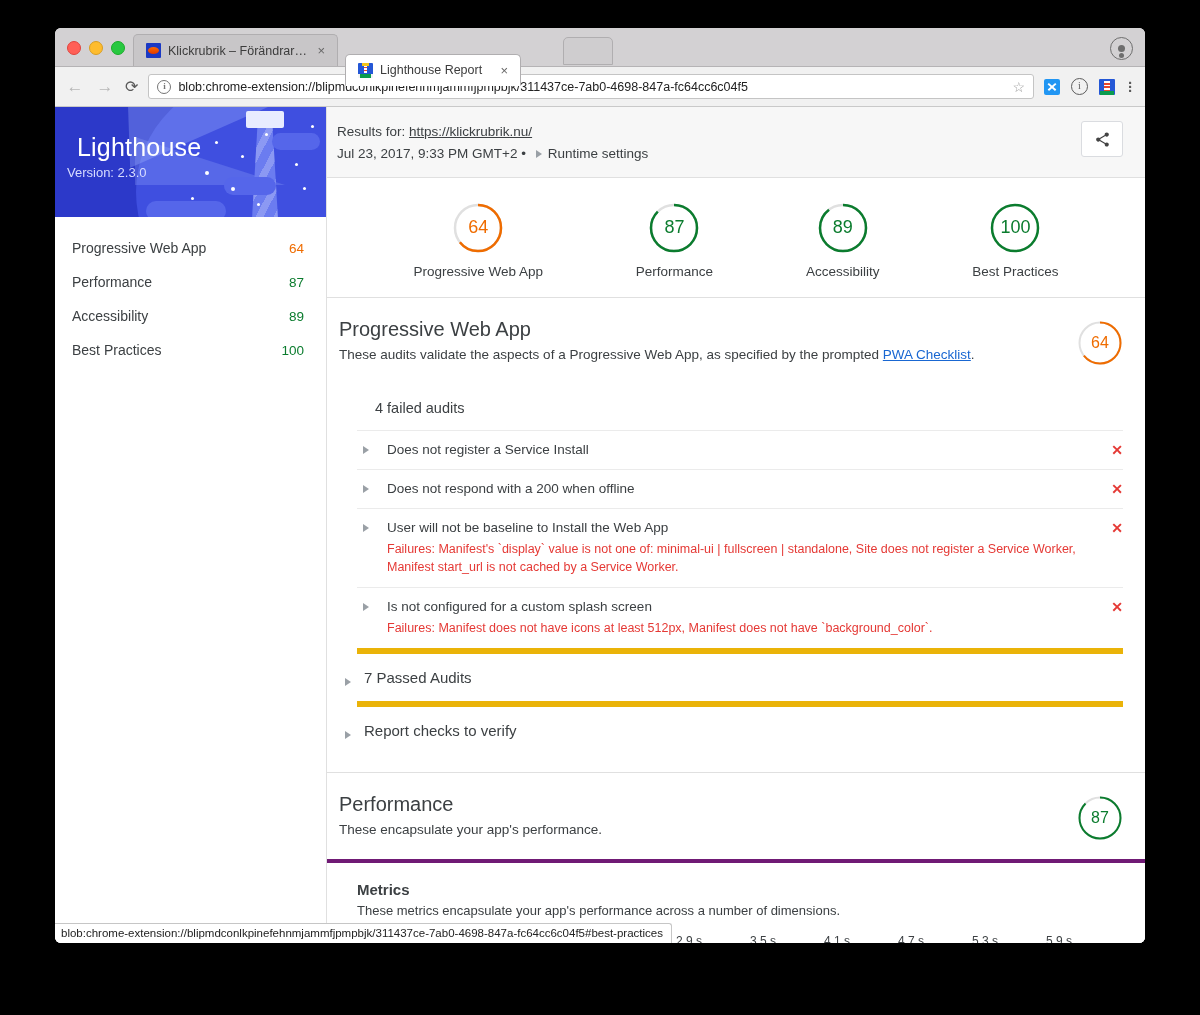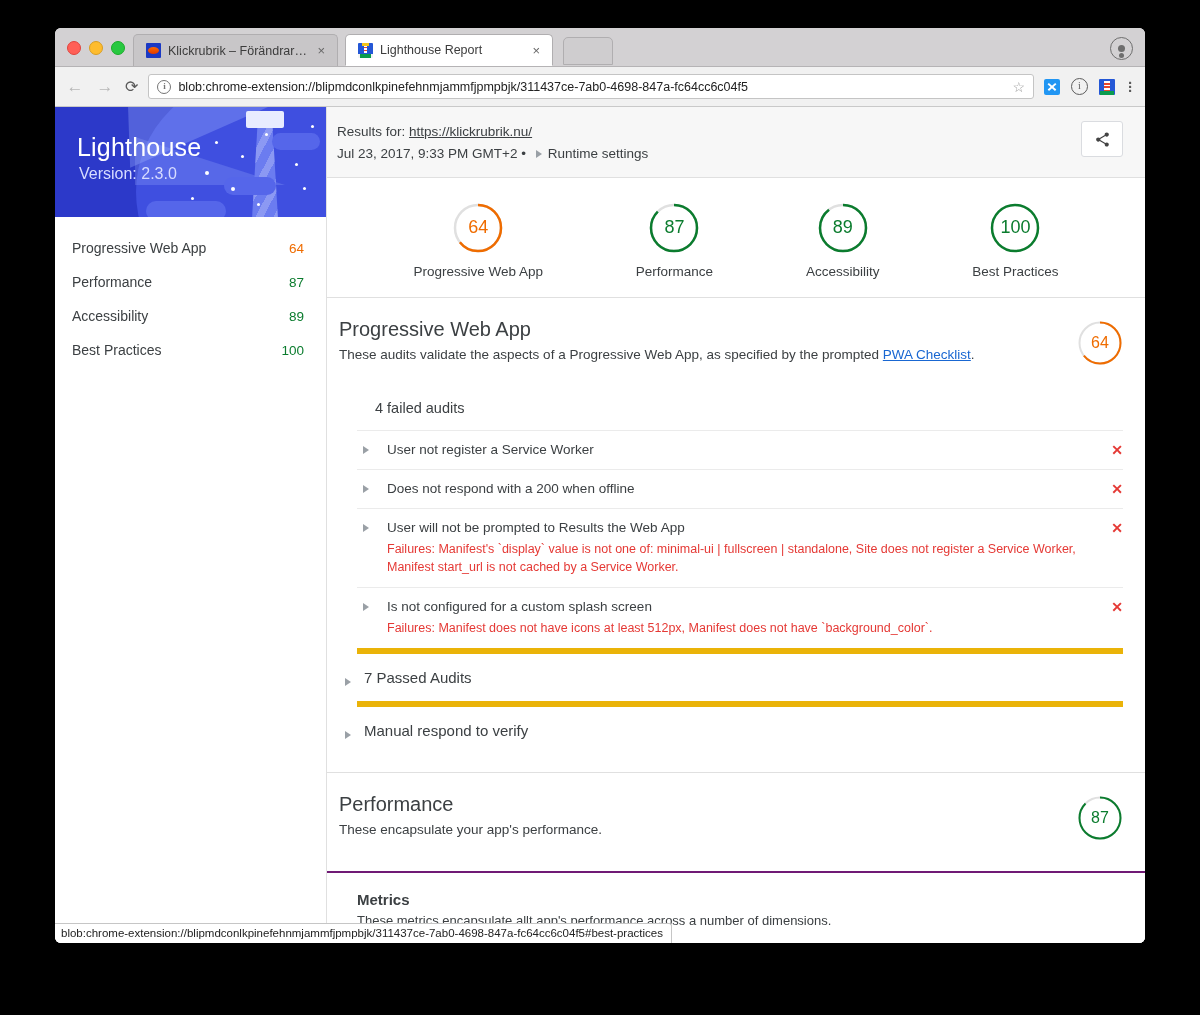--- a/index.html
+++ b/index.html
@@ -31,21 +31,21 @@
   }
   .tab.inactive{
     background:#c8c6c8;border:1px solid #b0aeb0;border-bottom:none;
     border-radius:5px 5px 0 0;
   }
   .tab.active{
     background:#fff;border:1px solid #b0aeb0;border-bottom:1px solid #fff;
     border-radius:5px 5px 0 0;z-index:3;
   }
   .tab1{left:78px;width:205px;}
-  .tab2{left:290px;width:208px;}
+  .tab2{left:290px;width:176px;margin-top:20px;}
   .tabnew{
     position:absolute;left:508px;top:9px;width:48px;height:26px;
     background:#cfcdcf;border:1px solid #b0aeb0;border-radius:5px 5px 0 0;
   }
   .tab-title{flex:1;white-space:nowrap;overflow:hidden;text-overflow:ellipsis;}
   .tab-close{color:#666;font-size:13px;line-height:1;padding:0 2px;}
   .favicon{width:15px;height:15px;flex:0 0 15px;border-radius:1px;position:relative;overflow:hidden;}
   .fav-klick{background:#1b39c4;}
   .fav-klick::after{
     content:"";position:absolute;left:2px;top:4px;width:11px;height:7px;
@@ -143,21 +143,21 @@
   }
   .lh-header .cloud{position:absolute;background:#5566ea;border-radius:14px;}
   .c1{right:6px;top:26px;width:48px;height:17px;}
   .c2{right:50px;top:70px;width:52px;height:18px;}
   .c3{right:100px;bottom:-4px;width:80px;height:20px;}
   .lh-header .star{position:absolute;background:#fff;border-radius:50%;color:transparent;}
   .lh-title{
     position:absolute;left:22px;top:26px;color:#fff;font-size:25px;font-weight:400;
     letter-spacing:.2px;
   }
-  .lh-version{position:absolute;left:24px;top:58px;color:#d7dcff;font-size:16px;}
+  .lh-version{position:absolute;left:12px;top:58px;color:#d7dcff;font-size:13px;}
   .nav{padding:14px 0 0 0;}
   .nav-item{
     display:flex;align-items:center;justify-content:space-between;
     padding:9px 22px 9px 17px;font-size:14px;color:#3c4043;
   }
   .nav-score{font-size:13.5px;}
   .sc-orange{color:#ef6c00;}
   .sc-green{color:#0b7c2e;}
   
   .main{flex:1;overflow:hidden;background:#e5e5e5;}
@@ -222,21 +222,21 @@
   .audit-x{color:#e53935;font-size:14px;font-weight:bold;margin-left:12px;}
   .collapsible{
     border-top:6px solid #eab308;padding:15px 0 15px 0;display:flex;align-items:flex-end;
   }
   .collapsible .caret{
     width:0;height:0;border-left:6px solid #9aa0a6;
     border-top:4.5px solid transparent;border-bottom:4.5px solid transparent;
     margin-right:13px;margin-left:-12px;
   }
   .collapsible-label{font-size:15px;color:#3c4043;}
-  .perf-body{padding:18px 22px 0 30px;border-top:2px solid #701a75;margin-top:12px;}
+  .perf-body{padding:18px 22px 0 30px;border-top:4px solid #701a75;margin-top:0;}
   .sub-title{font-size:15px;color:#3c4043;margin:0 0 5px 0;}
   .sub-desc{font-size:13px;color:#3c4043;margin:0 0 16px 0;}
   .filmstrip{display:flex;gap:6px;padding-left:2px;}
   .frame{width:68px;}
   .frame-time{font-size:12px;color:#3c4043;text-align:center;margin-bottom:8px;}
   
   .statusbar{
     position:absolute;left:0;bottom:0;
     background:#fff;border:1px solid #c6c6c6;border-left:none;border-bottom:none;
     border-radius:0 3px 0 0;padding:3px 8px 4px 6px;
@@ -433,37 +433,37 @@
             <span class="mini-num" style="color:#ef6c00">64</span>
           </div>
         </div>
 
         <div class="card-body">
           <div class="group-title">4 failed audits</div>
 
           <div class="audit">
             <span class="caret"></span>
             <div class="audit-main">
-              <div class="audit-title">User not register a Service Worker</div>
+              <div class="audit-title">Does not register a Service Install</div>
             </div>
             <span class="audit-x">✕</span>
           </div>
 
           <div class="audit">
             <span class="caret"></span>
             <div class="audit-main">
               <div class="audit-title">Does not respond with a 200 when offline</div>
             </div>
             <span class="audit-x">✕</span>
           </div>
 
           <div class="audit">
             <span class="caret"></span>
             <div class="audit-main">
-              <div class="audit-title">User will not be prompted to Results the Web App</div>
+              <div class="audit-title">User will not be baseline to Install the Web App</div>
               <div class="audit-fail">Failures: Manifest's `display` value is not one of: minimal-ui | fullscreen | standalone, Site does not register a Service Worker, Manifest start_url is not cached by a Service Worker.</div>
             </div>
             <span class="audit-x">✕</span>
           </div>
 
           <div class="audit">
             <span class="caret"></span>
             <div class="audit-main">
               <div class="audit-title">Is not configured for a custom splash screen</div>
               <div class="audit-fail">Failures: Manifest does not have icons at least 512px, Manifest does not have `background_color`.</div>
@@ -471,21 +471,21 @@
             <span class="audit-x">✕</span>
           </div>
 
           <div class="collapsible">
             <span class="caret"></span>
             <span class="collapsible-label">7 Passed Audits</span>
           </div>
 
           <div class="collapsible">
             <span class="caret"></span>
-            <span class="collapsible-label">Manual respond to verify</span>
+            <span class="collapsible-label">Report checks to verify</span>
           </div>
           <div style="height:18px"></div>
         </div>
       </div>
 
       <div class="card">
         <div class="card-head">
           <div>
             <h2 class="card-title">Performance</h2>
             <p class="card-desc">These encapsulate your app's performance.</p>
@@ -494,21 +494,21 @@
             <svg width="46" height="46">
                 <circle cx="23" cy="23" r="20.5" fill="none" stroke="#e0e0e0" stroke-width="2"></circle>
             <circle cx="23" cy="23" r="20.5" fill="none" stroke="#0b7c2e" stroke-width="2" stroke-dasharray="112 16.8"></circle>
               </svg>
             <span class="mini-num" style="color:#0b7c2e">87</span>
           </div>
         </div>
 
         <div class="perf-body">
           <h3 class="sub-title">Metrics</h3>
-          <p class="sub-desc">These metrics encapsulate allt app's performance across a number of dimensions.</p>
+          <p class="sub-desc">These metrics encapsulate your app's performance across a number of dimensions.</p>
 
           <div class="filmstrip">
             <div class="frame">
               <div class="frame-time">587 ms</div>
 
             </div>
             <div class="frame">
               <div class="frame-time">1,2 s</div>
 
             </div>

